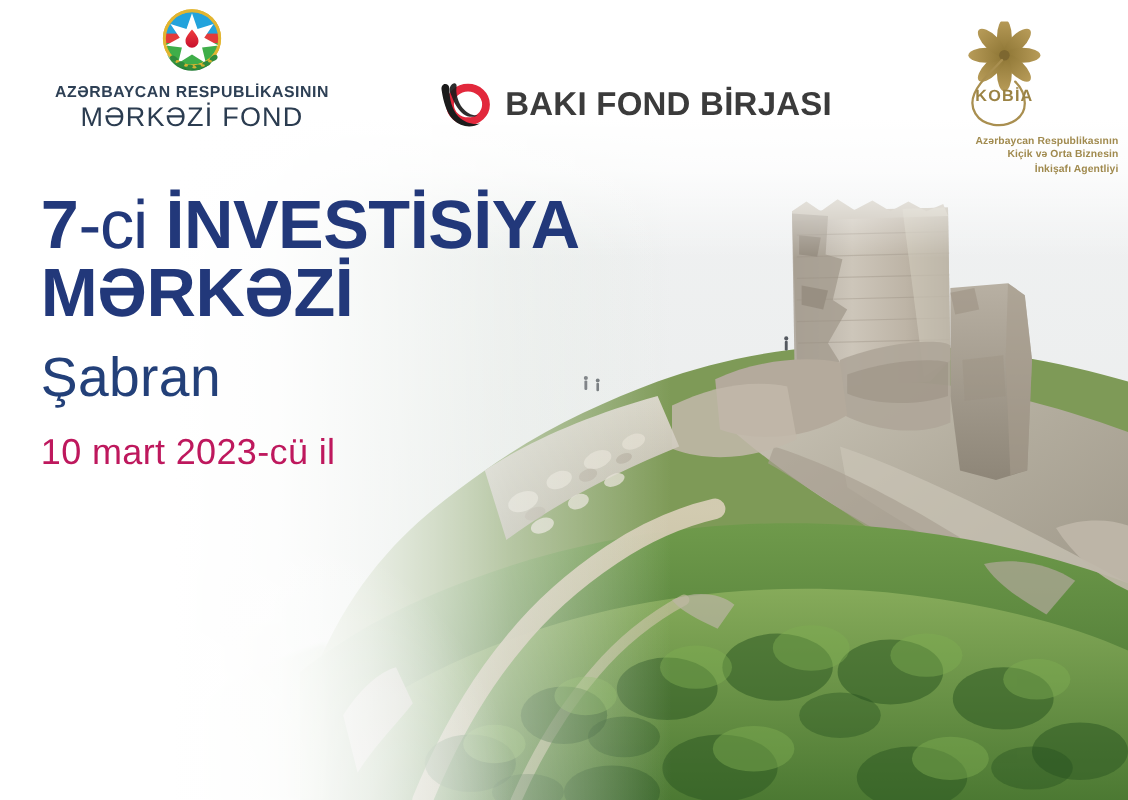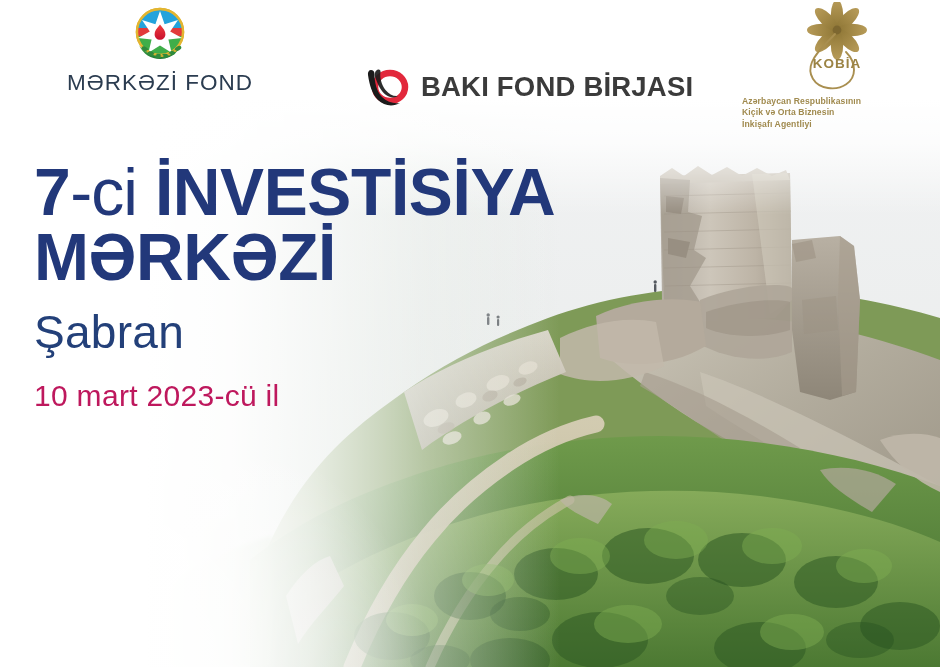--- a/index.html
+++ b/index.html
@@ -82,36 +82,36 @@
     display:flex;align-items:center;gap:10px;text-align:center;
   }
   .bfb .mark{width:48px;height:48px;display:block;flex:0 0 auto;}
   .bfb .wordmark{
     font-size:27.5px;font-weight:bold;letter-spacing:.2px;
     color:#3b3b3b;line-height:1;white-space:nowrap;
   }
 
   
   .kobia{
-    position:absolute;left:742px;top:2px;width:190px;text-align:left;
+    position:absolute;left:742px;top:18px;width:190px;text-align:right;
   }
   .kobia .mark{width:95px;height:92px;margin:0 auto;display:block;}
   .kobia .sub{
     margin-top:2px;
     font-size:8.6px;font-weight:bold;line-height:1.32;
     color:#a08a4e;letter-spacing:.1px;white-space:nowrap;
   }
 
   
   .copy{
     position:absolute;left:34px;top:160px;z-index:30;
   }
   .headline{
     color:#22387a;
-    font-size:66px;
+    font-size:57px;
     font-weight:bold;
     line-height:.99;
     letter-spacing:-0.4px;
     white-space:nowrap;
     margin:0;
   }
   .headline .ord{font-weight:300;letter-spacing:-1px;}
   .headline .ln2{display:block;}
   .place{
     color:#234079;
@@ -387,20 +387,21 @@
           <ellipse cx="52" cy="44.5" rx="3.6" ry="2.2" transform="rotate(-32 52 44.5)"></ellipse>
         </g>
         <g fill="#e2b531" opacity=".9">
           <ellipse cx="22" cy="47" rx="1.6" ry="1"></ellipse>
           <ellipse cx="29" cy="50.6" rx="1.6" ry="1"></ellipse>
           <ellipse cx="36" cy="52" rx="1.6" ry="1"></ellipse>
           <ellipse cx="43" cy="50.6" rx="1.6" ry="1"></ellipse>
           <ellipse cx="49" cy="47" rx="1.6" ry="1"></ellipse>
         </g>
       </svg>
+      <div class="l1">AZƏRBAYCAN RESPUBLİKASININ</div>
       <div class="l2">MƏRKƏZİ FOND</div>
     </div>
 
     <div class="bfb">
       <svg class="mark" viewBox="0 0 48 48" aria-hidden="true">
 
         <ellipse cx="27" cy="24" rx="15" ry="14" fill="none" stroke="#e2283c" stroke-width="6.5"></ellipse>
 
         <path d="M8,7 C6,7 4.5,9 5,12 C6.5,22 9,31 15,37 C21,43 30,44 37,40
                  C31,41 24,39 19,34 C13.5,28.5 11.5,19 11.5,11

